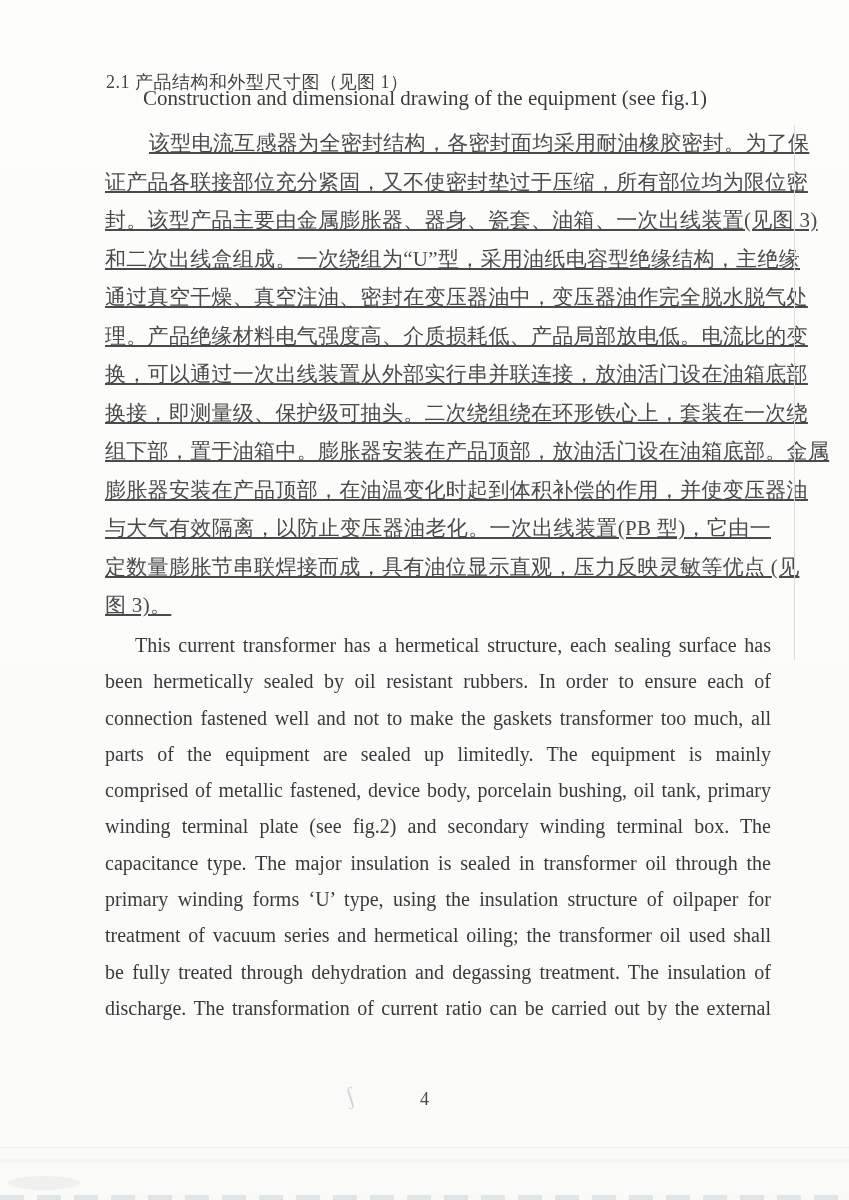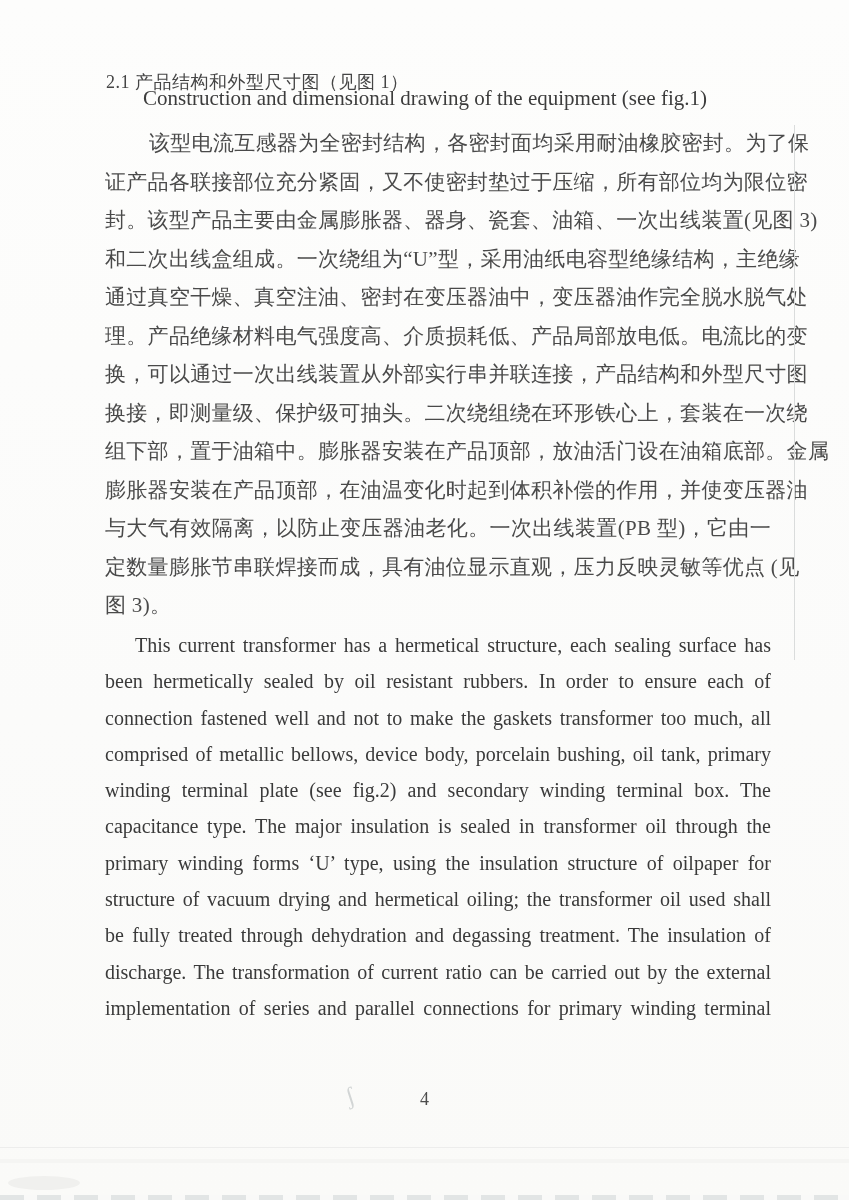--- a/index.html
+++ b/index.html
@@ -49,20 +49,21 @@
     font-size: 21px;
     color: #4a4a4a;
     letter-spacing: 0.3px;
   }
   .para-zh .line {
     height: 38.5px;
     line-height: 38.5px;
     text-align: justify;
     text-align-last: justify;
     white-space: nowrap;
+    text-decoration: underline;
   }
   .para-zh .line.first {
     padding-left: 44px;
   }
   .para-zh .line.last {
     text-align-last: left;
   }
   .para-en {
     position: absolute;
     top: 627px;
@@ -152,41 +153,41 @@
 
   <div class="heading-en">Construction and dimensional drawing of the equipment (see fig.1)</div>
 
   <div class="para-zh">
     <div class="line first">该型电流互感器为全密封结构，各密封面均采用耐油橡胶密封。为了保</div>
     <div class="line">证产品各联接部位充分紧固，又不使密封垫过于压缩，所有部位均为限位密</div>
     <div class="line">封。该型产品主要由金属膨胀器、器身、瓷套、油箱、一次出线装置(见图 3)</div>
     <div class="line">和二次出线盒组成。一次绕组为“U”型，采用油纸电容型绝缘结构，主绝缘</div>
     <div class="line">通过真空干燥、真空注油、密封在变压器油中，变压器油作完全脱水脱气处</div>
     <div class="line">理。产品绝缘材料电气强度高、介质损耗低、产品局部放电低。电流比的变</div>
-    <div class="line">换，可以通过一次出线装置从外部实行串并联连接，产品结构和外型尺寸图</div>
+    <div class="line">换，可以通过一次出线装置从外部实行串并联连接，放油活门设在油箱底部</div>
     <div class="line">换接，即测量级、保护级可抽头。二次绕组绕在环形铁心上，套装在一次绕</div>
     <div class="line">组下部，置于油箱中。膨胀器安装在产品顶部，放油活门设在油箱底部。金属</div>
     <div class="line">膨胀器安装在产品顶部，在油温变化时起到体积补偿的作用，并使变压器油</div>
     <div class="line">与大气有效隔离，以防止变压器油老化。一次出线装置(PB 型)，它由一</div>
     <div class="line">定数量膨胀节串联焊接而成，具有油位显示直观，压力反映灵敏等优点 (见</div>
     <div class="line last">图 3)。</div>
   </div>
 
   <div class="para-en">
     <div class="line first">This current transformer has a hermetical structure, each sealing surface has</div>
     <div class="line">been hermetically sealed by oil resistant rubbers. In order to ensure each of</div>
     <div class="line">connection fastened well and not to make the gaskets transformer too much, all</div>
-    <div class="line">comprised of metallic bellows, device body, porcelain bushing, oil tank, primary</div>
+    <div class="line">parts of the equipment are sealed up limitedly. The equipment is mainly</div>
+    <div class="line">comprised of metallic fastened, device body, porcelain bushing, oil tank, primary</div>
     <div class="line">winding terminal plate (see fig.2) and secondary winding terminal box. The</div>
     <div class="line">capacitance type. The major insulation is sealed in transformer oil through the</div>
     <div class="line">primary winding forms ‘U’ type, using the insulation structure of oilpaper for</div>
-    <div class="line">structure of vacuum drying and hermetical oiling; the transformer oil used shall</div>
+    <div class="line">treatment of vacuum series and hermetical oiling; the transformer oil used shall</div>
     <div class="line">be fully treated through dehydration and degassing treatment. The insulation of</div>
     <div class="line">discharge. The transformation of current ratio can be carried out by the external</div>
-    <div class="line">implementation of series and parallel connections for primary winding terminal</div>
   </div>
 
   <div class="page-number">4</div>
 
   <div class="artifact-vline"></div>
   <div class="artifact-hline"></div>
   <div class="artifact-band"></div>
   <div class="artifact-squiggle">ʃ</div>
   <div class="artifact-smudge"></div>
   <div class="artifact-dashes"></div>

